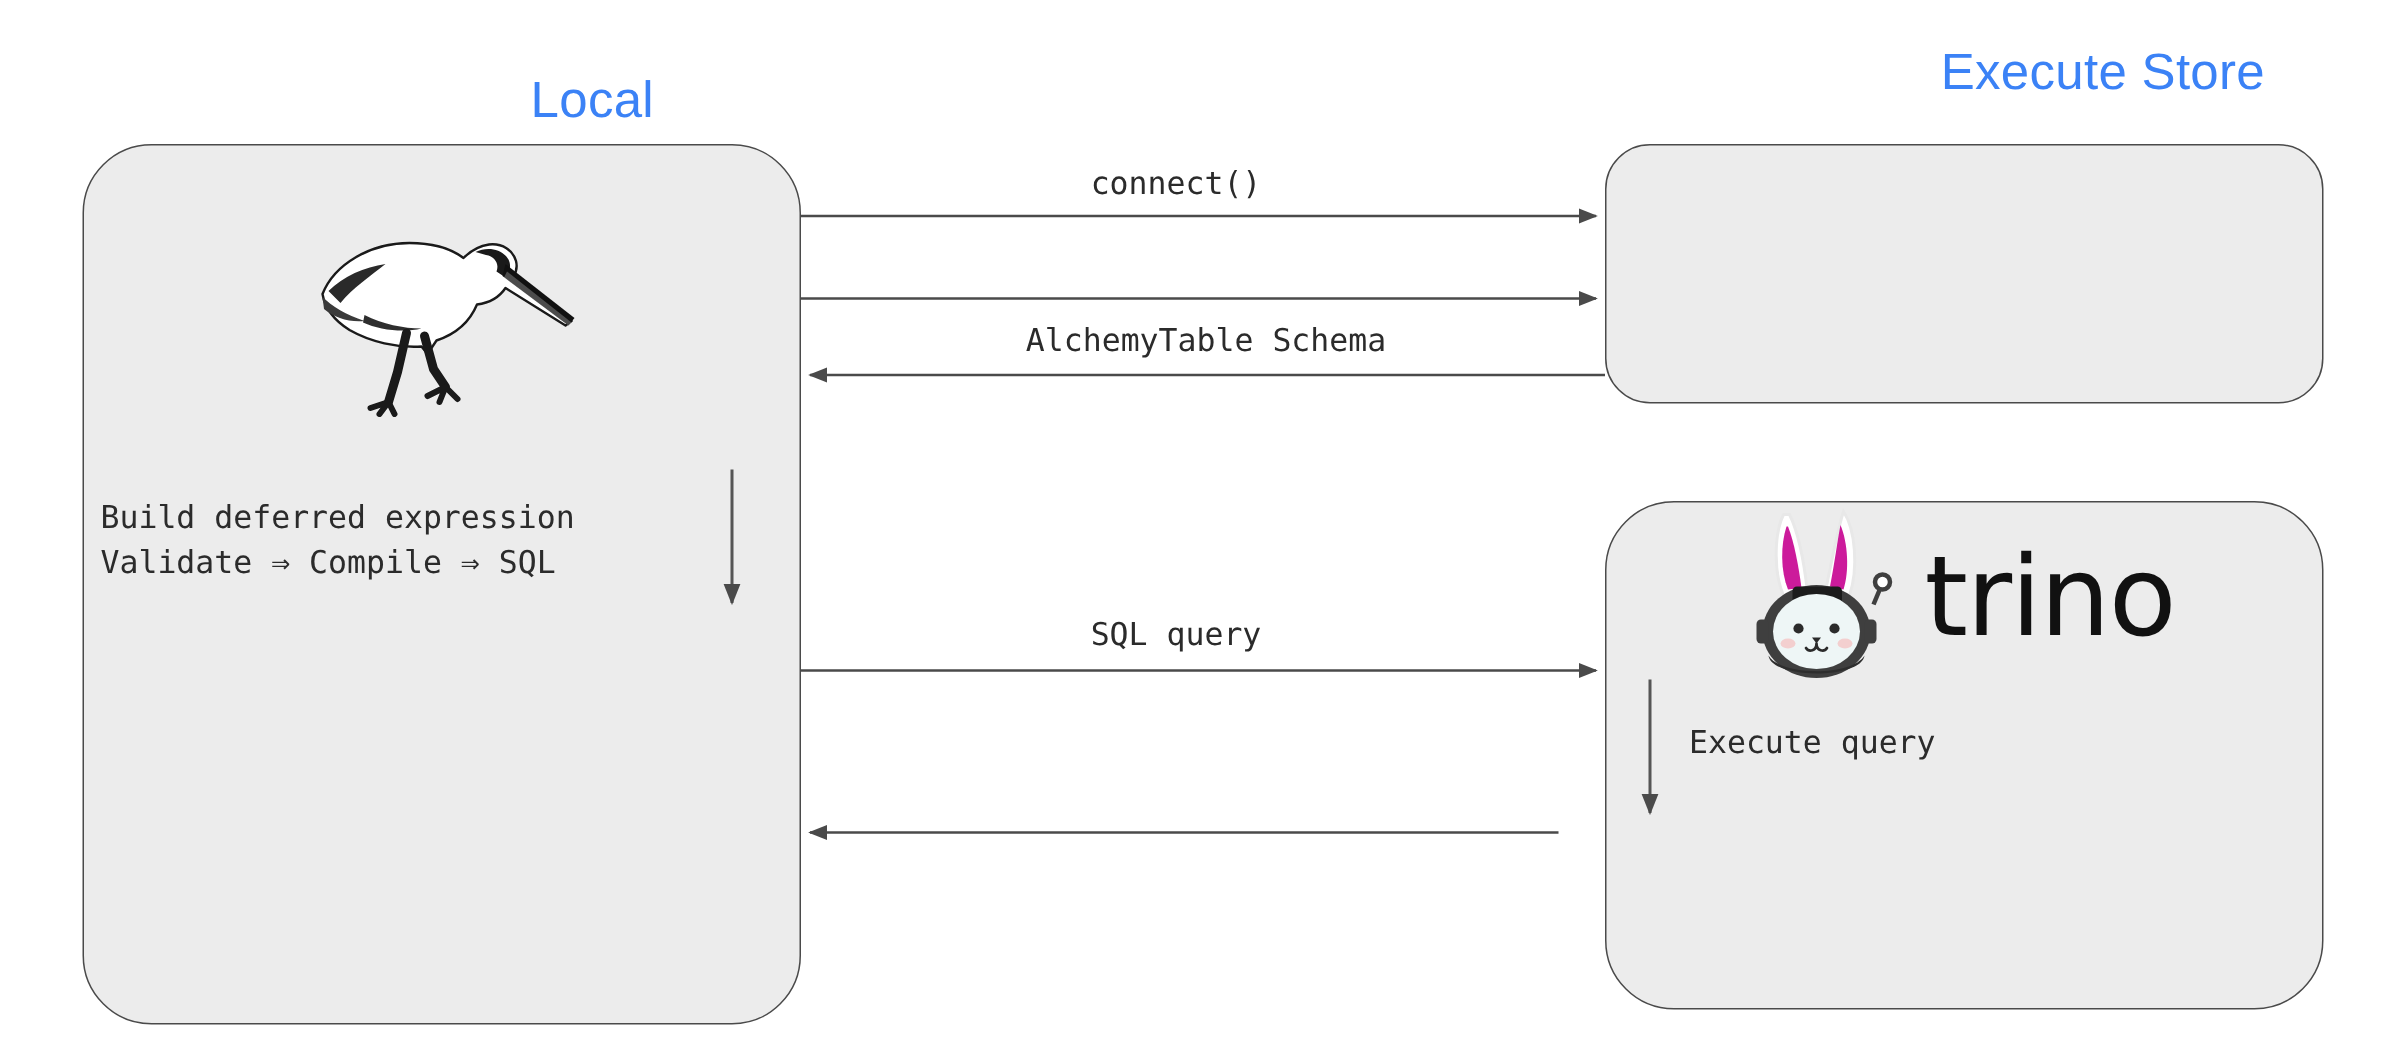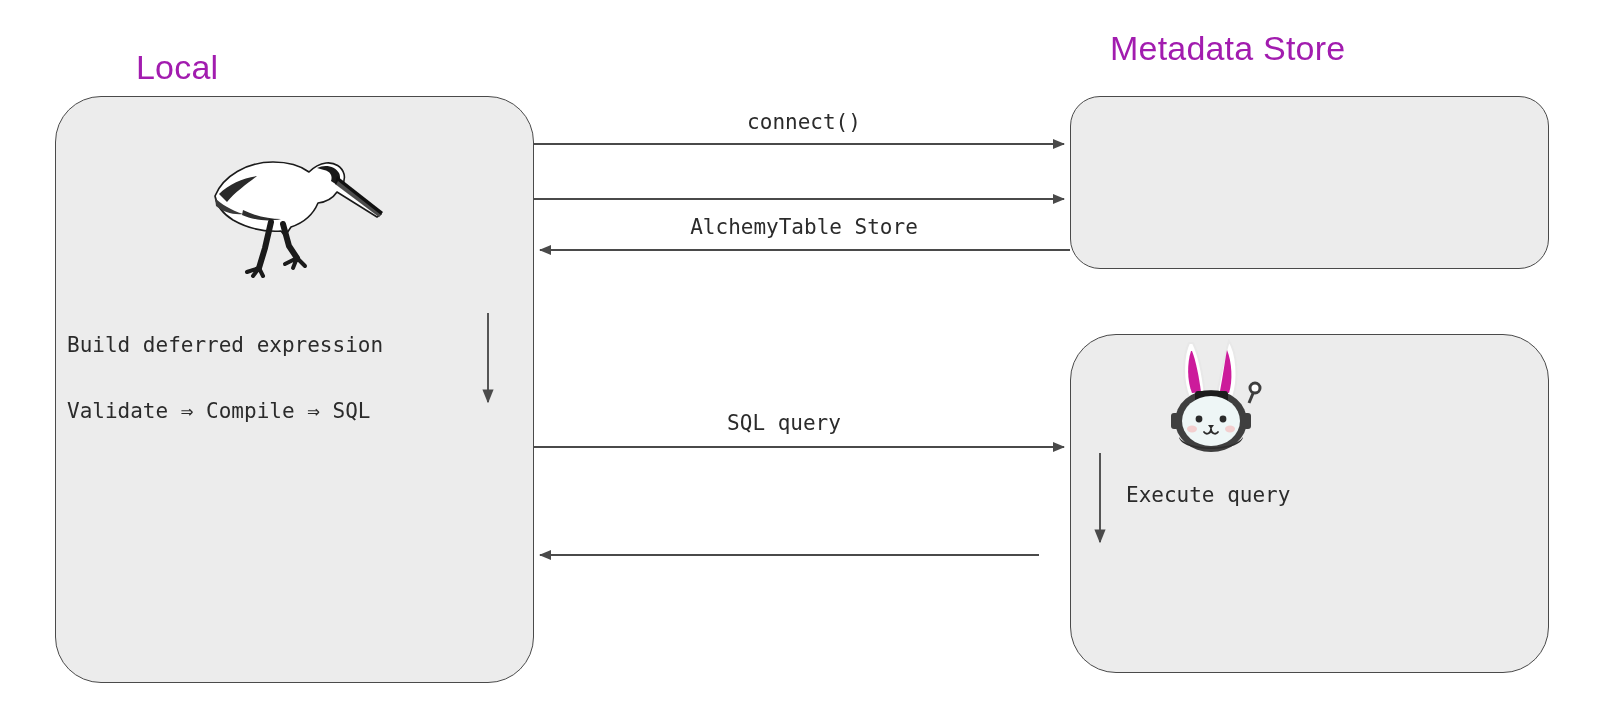--- a/index.html
+++ b/index.html
@@ -16,24 +16,24 @@
     height: 706px;
     background: #ffffff;
     overflow: hidden;
   }
 
   
   .zone-title {
     position: absolute;
     font-family: "Liberation Sans", sans-serif;
     font-weight: 300;
-    color: #a21caf;
+    color: #3b82f6;
     letter-spacing: 0.2px;
     white-space: nowrap;
-    text-align: left;
+    text-align: right;
     font-size: 34px;
     line-height: 1;
   }
 
   
   .zone-box {
     position: absolute;
     background: #ececec;
     border: 1.6px solid #4a4a4a;
     border-radius: 46px;
@@ -93,21 +93,21 @@
     line-height: 1;
   }
 </style>
 </head>
 <body>
 
 <div id="canvas">
 
   <div class="zone-title" style="left:136px; top:50px; width:300px;">Local</div>
 
-  <div class="zone-title" style="left:1110px; top:31px; width:400px;">Metadata Store</div>
+  <div class="zone-title" style="left:1110px; top:31px; width:400px;">Execute Store</div>
 
 
   <div class="zone-box" style="left:55px; top:96px; width:479px; height:587px;"></div>
 
   <div class="zone-box" style="left:1070px; top:96px; width:479px; height:173px; border-radius:30px;"></div>
 
   <div class="zone-box" style="left:1070px; top:334px; width:479px; height:339px;"></div>
 
   <div class="ibis-logo">
     <svg viewBox="0 0 200 160" width="200" height="160" aria-hidden="true">
@@ -134,21 +134,21 @@
 
       <path d="M86 104 L80 130 L74 150" stroke="#1a1a1a" stroke-width="6" fill="none" stroke-linecap="round"></path>
       <path d="M98 106 L104 128 L112 140" stroke="#1a1a1a" stroke-width="6" fill="none" stroke-linecap="round"></path>
 
       <path d="M74 150 L62 154 M74 150 L68 158 M74 150 L78 158" stroke="#1a1a1a" stroke-width="4" stroke-linecap="round"></path>
       <path d="M112 140 L100 146 M112 140 L108 150 M112 140 L120 148" stroke="#1a1a1a" stroke-width="4" stroke-linecap="round"></path>
     </svg>
   </div>
 
   <div class="mono" style="left:67px; top:330px;">Build deferred expression</div>
-  <div class="mono" style="left:67px; top:360px;margin-top:36px;">Validate ⇒ Compile ⇒ SQL</div>
+  <div class="mono" style="left:67px; top:360px;">Validate ⇒ Compile ⇒ SQL</div>
 
   <div class="trino-logo">
     <svg viewBox="0 0 120 120" width="120" height="120" style="position:absolute;left:0;top:0;" aria-hidden="true">
 
       <path d="M34 6 C28 18 27 44 34 60 L50 58 C48 40 44 18 38 6 Z" fill="#ffffff" stroke="#e8e8e8" stroke-width="2"></path>
       <path d="M36 14 C32 26 32 44 37 56 L46 55 C44 40 41 24 37 14 Z" fill="#cc1b9b"></path>
 
       <path d="M74 4 C82 16 84 42 78 60 L62 57 C66 38 70 16 74 4 Z" fill="#ffffff" stroke="#e8e8e8" stroke-width="2"></path>
       <path d="M72 13 C77 25 78 44 74 56 L65 54 C68 39 70 23 72 13 Z" fill="#cc1b9b"></path>
 
@@ -168,28 +168,29 @@
 
       <circle cx="44" cy="82" r="3.4" fill="#2b2b2b"></circle>
       <circle cx="68" cy="82" r="3.4" fill="#2b2b2b"></circle>
 
       <ellipse cx="37" cy="92" rx="5" ry="3.4" fill="#f3cfcf"></ellipse>
       <ellipse cx="75" cy="92" rx="5" ry="3.4" fill="#f3cfcf"></ellipse>
 
       <path d="M53 88 L59 88 L56 92 Z" fill="#2b2b2b"></path>
       <path d="M56 92 C56 97 51 98 49 95 M56 92 C56 97 61 98 63 95" stroke="#2b2b2b" stroke-width="1.8" fill="none" stroke-linecap="round"></path>
     </svg>
+    <div class="trino-wordmark">trino</div>
   </div>
 
   <div class="mono" style="left:1126px; top:480px;">Execute query</div>
 
-  <div class="mono edge-label" style="left:784px; top:107px;margin-left:20px;">connect()</div>
-
-
-  <div class="mono edge-label" style="left:804px; top:212px;">AlchemyTable Store</div>
+  <div class="mono edge-label" style="left:784px; top:107px;">connect()</div>
+
+
+  <div class="mono edge-label" style="left:804px; top:212px;">AlchemyTable Schema</div>
 
   <div class="mono edge-label" style="left:784px; top:408px;">SQL query</div>
 
 
   <svg id="arrow-layer" aria-hidden="true">
     <defs>
       <marker id="arrow-right" viewBox="0 0 10 10" refX="9" refY="5" markerWidth="7" markerHeight="7" orient="auto-start-reverse">
         <path d="M 0 1 L 10 5 L 0 9 z" fill="#4a4a4a"></path>
       </marker>
       <marker id="arrow-end" viewBox="0 0 10 10" refX="9" refY="5" markerWidth="7" markerHeight="7" orient="auto">

